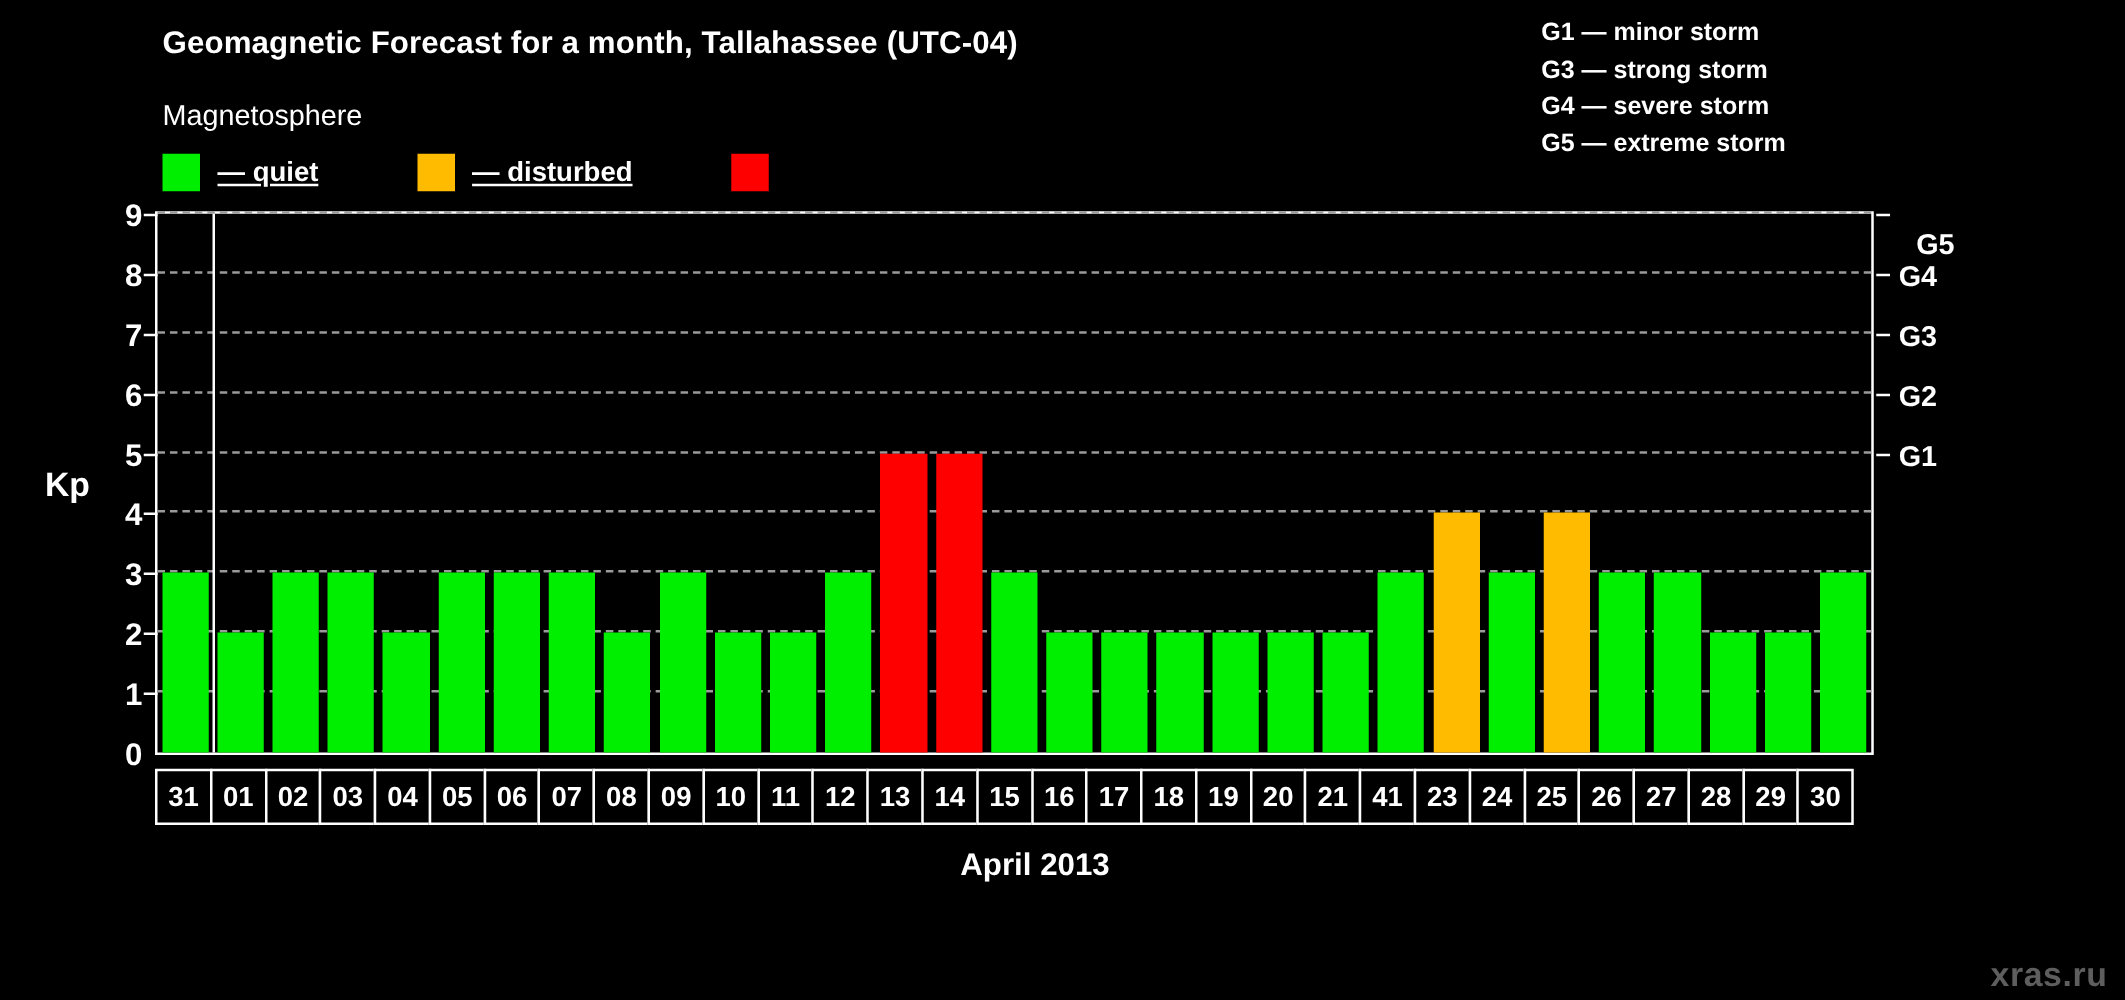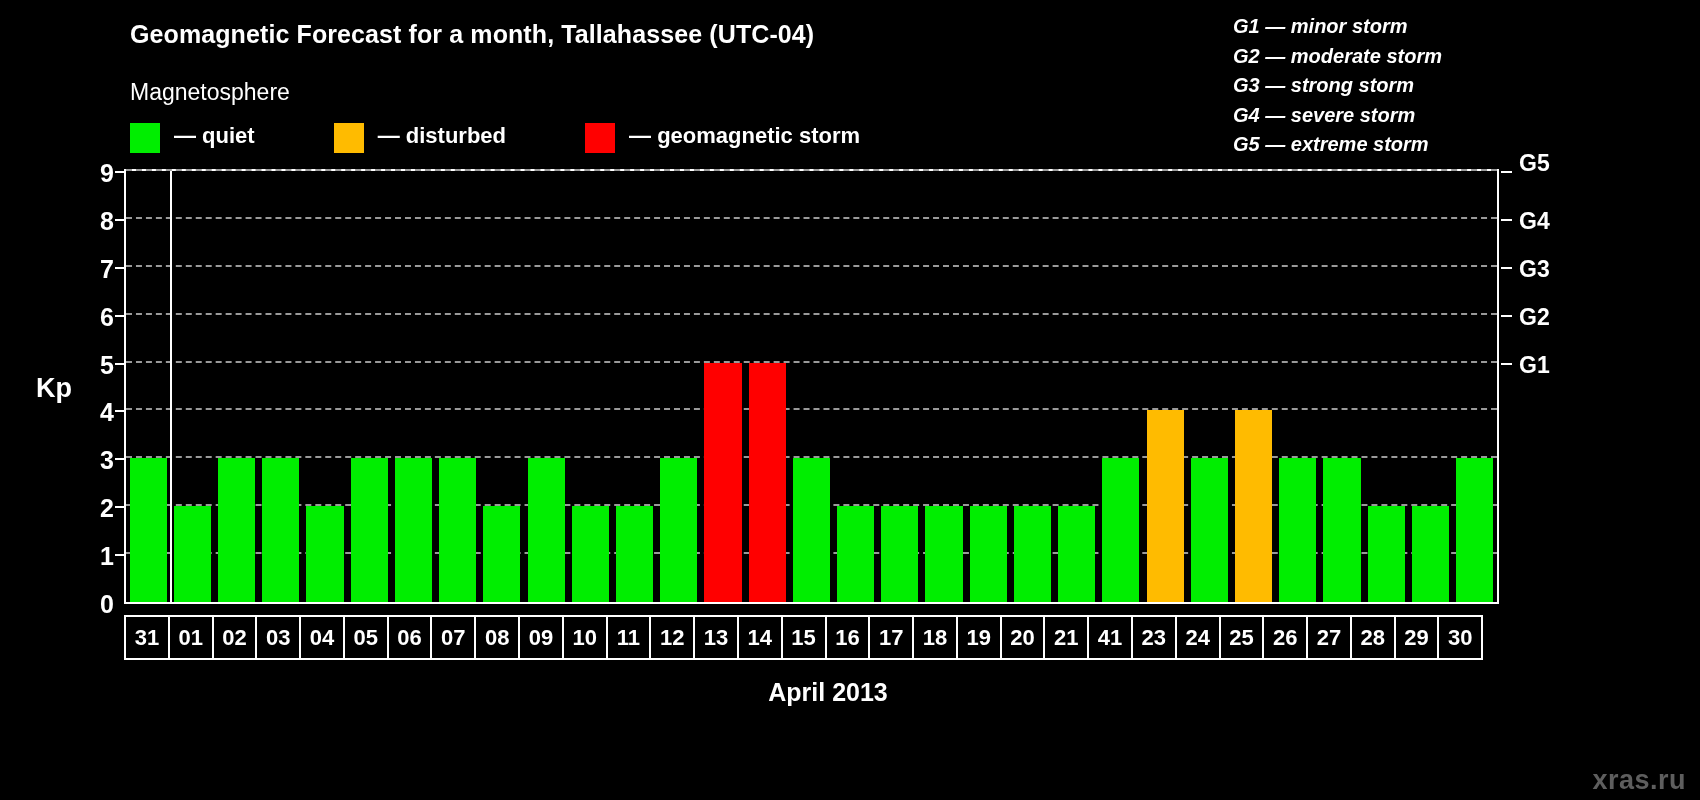--- a/index.html
+++ b/index.html
@@ -16,31 +16,31 @@
     font-size:25px;font-weight:bold;letter-spacing:.1px;white-space:nowrap;
   }
   #magnetosphere-label{
     position:absolute;left:130px;top:79px;
     font-size:23px;font-weight:normal;
   }
   #legend{
     position:absolute;left:130px;top:123px;
     display:flex;align-items:center;
   }
-  .legend-item{display:flex;margin-right:79px;}
+  .legend-item{display:flex;align-items:center;margin-right:79px;text-decoration:underline;}
   .legend-item:last-child{margin-right:0;}
   .legend-swatch{width:30px;height:30px;display:block;}
   .legend-text{font-size:22px;font-weight:bold;margin-left:14px;white-space:nowrap;}
 
   
   #gscale-key{
     position:absolute;left:1233px;top:12px;
     font-size:20px;font-weight:bold;line-height:29.5px;
   }
-  #gscale-key div{white-space:nowrap;font-style:italic;}
+  #gscale-key div{white-space:nowrap;}
 
   
   #plot-area{
     position:absolute;
     left:124px;top:169px;
     width:1375px;height:435px;
     border:2px solid #ffffff;
     box-sizing:border-box;
   }
   .gridline{
@@ -119,27 +119,25 @@
     <div class="legend-item">
       <span class="legend-swatch" style="background: rgb(0, 238, 0);"></span>
       <span class="legend-text">— quiet</span>
     </div>
     <div class="legend-item">
       <span class="legend-swatch" style="background: rgb(255, 187, 0);"></span>
       <span class="legend-text">— disturbed</span>
     </div>
     <div class="legend-item">
       <span class="legend-swatch" style="background: rgb(255, 0, 0);"></span>
-      <span class="legend-text">— geomagnetic storm</span>
     </div>
   </div>
 
 <div id="gscale-key">
     <div>G1 — minor storm</div>
-    <div>G2 — moderate storm</div>
     <div>G3 — strong storm</div>
     <div>G4 — severe storm</div>
     <div>G5 — extreme storm</div>
   </div>
 
 <div id="y-axis-title">Kp</div>
 <div id="y-ticks">
     <div class="ytick-label" style="bottom: 418px;">9</div>
     <div class="ytick-mark" style="bottom: 431px;"></div>
     <div class="ytick-label" style="bottom: 370.111px;">8</div>
@@ -265,21 +263,21 @@
       <div class="bar-cell">
         <div class="bar" style="height: 95.7778px; background: rgb(0, 238, 0);"></div>
       </div>
       <div class="bar-cell">
         <div class="bar" style="height: 143.667px; background: rgb(0, 238, 0);"></div>
       </div>
     </div>
 </div>
 
 <div id="g-axis">
-    <div class="gtick-label" style="bottom: 429px;">G5</div>
+    <div class="gtick-label" style="bottom: 397px; margin-left: 14px;">G5</div>
     <div class="gtick-mark" style="bottom: 431px;"></div>
     <div class="gtick-label" style="bottom: 371.111px;">G4</div>
     <div class="gtick-mark" style="bottom: 383.111px;"></div>
     <div class="gtick-label" style="bottom: 323.222px; text-align: right;">G3</div>
     <div class="gtick-mark" style="bottom: 335.222px;"></div>
     <div class="gtick-label" style="bottom: 275.333px;">G2</div>
     <div class="gtick-mark" style="bottom: 287.333px;"></div>
     <div class="gtick-label" style="bottom: 227.444px;">G1</div>
     <div class="gtick-mark" style="bottom: 239.444px;"></div>
   </div>

